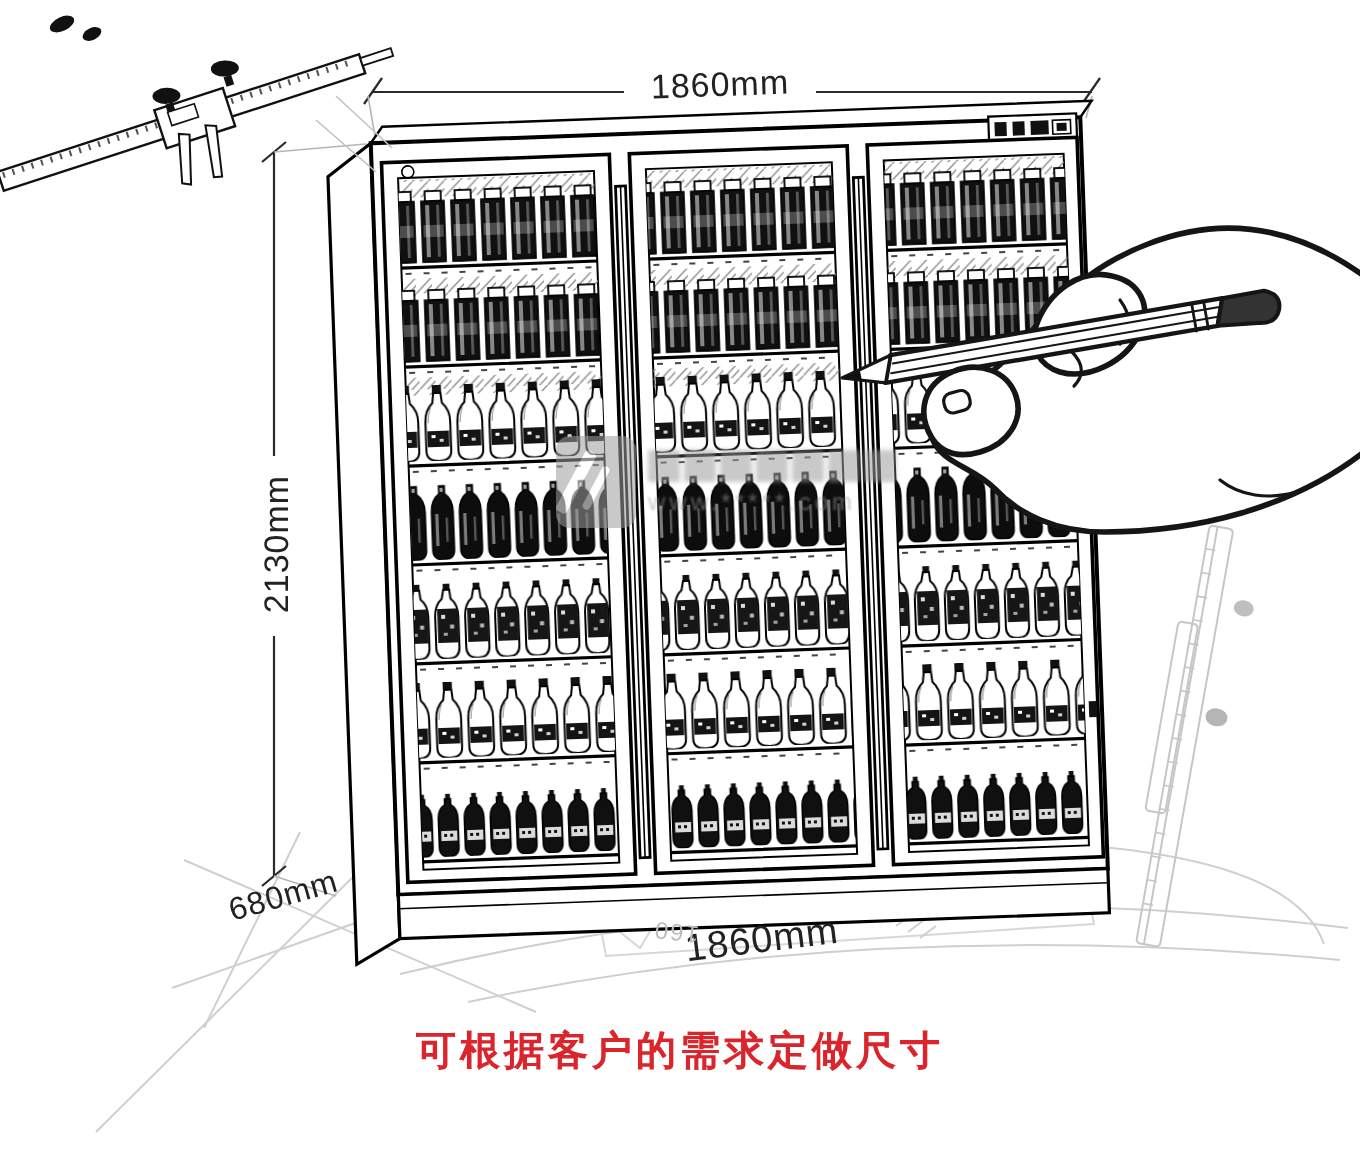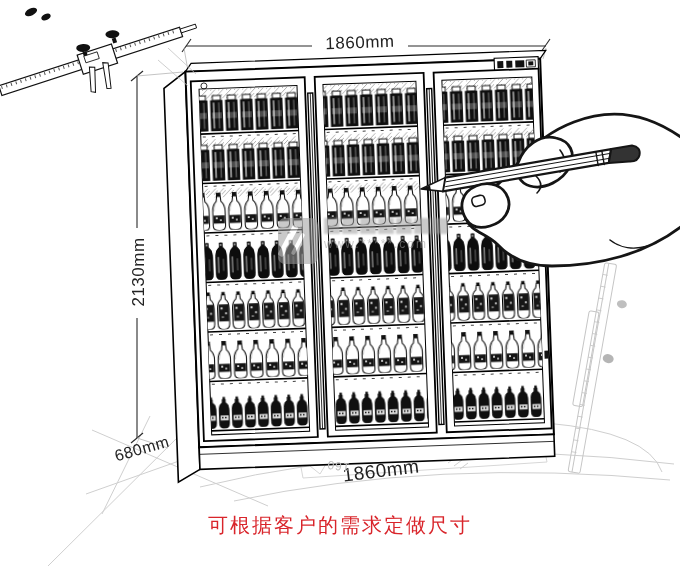--- a/index.html
+++ b/index.html
@@ -9,30 +9,30 @@
   }
   .stage svg{position:absolute;left:0;top:0;}
   .label{position:absolute;color:#1c1c1c;white-space:nowrap;}
   .dim{font-size:17px;letter-spacing:0.5px;color:#222;}
   .dim-top{left:308px;top:33px;width:104px;text-align:center;transform:rotate(-2deg);}
   .dim-height{left:89px;top:262px;width:100px;text-align:center;transform:rotate(-90deg);}
   .dim-depth{left:92px;top:440px;width:100px;text-align:center;transform:rotate(-16deg);font-size:16px;}
   .dim-bottom{left:322px;top:460px;width:118px;text-align:center;transform:rotate(-7deg);font-size:19px;}
   .floor-num{left:320px;top:459px;width:36px;text-align:center;transform:rotate(187deg);
     color:#bdbdbd;font-size:12px;letter-spacing:1px;}
-  .caption{left:0;top:512px;width:680px;text-align:center;font-size:20px;font-weight:normal;
+  .caption{left:0;top:512px;width:680px;text-align:center;font-size:20px;font-weight:bold;
     color:#d9252b;letter-spacing:2px;}
   
   .watermark{position:absolute;left:278px;top:218px;width:200px;opacity:.55;display:flex;gap:6px;}
   .wm-logo{width:40px;height:46px;background:#9e9e9e;border-radius:7px;position:relative;flex:0 0 auto;}
   .wm-logo .slash{position:absolute;left:7px;top:6px;width:6px;height:34px;background:#ffffff;
     transform:rotate(28deg);border-radius:2px;}
   .wm-logo .slash2{position:absolute;left:18px;top:14px;width:4px;height:24px;background:#ffffff;
     transform:rotate(28deg);border-radius:2px;}
-  .wm-text{display:flex;flex-direction:column;justify-content:flex-start;gap:3px;}
+  .wm-text{display:flex;flex-direction:column;justify-content:center;gap:3px;}
   .wm-blocks{display:flex;gap:2px;filter:blur(1px);}
   .wm-blocks span{width:16px;height:16px;background:#9e9e9e;display:block;}
   .wm-url{font-size:12px;color:#9e9e9e;letter-spacing:2px;filter:blur(0.4px);}
 </style>
 </head>
 <body>
 
 <div class="stage">
 
 <svg width="680" height="578" viewBox="0 0 680 578">

